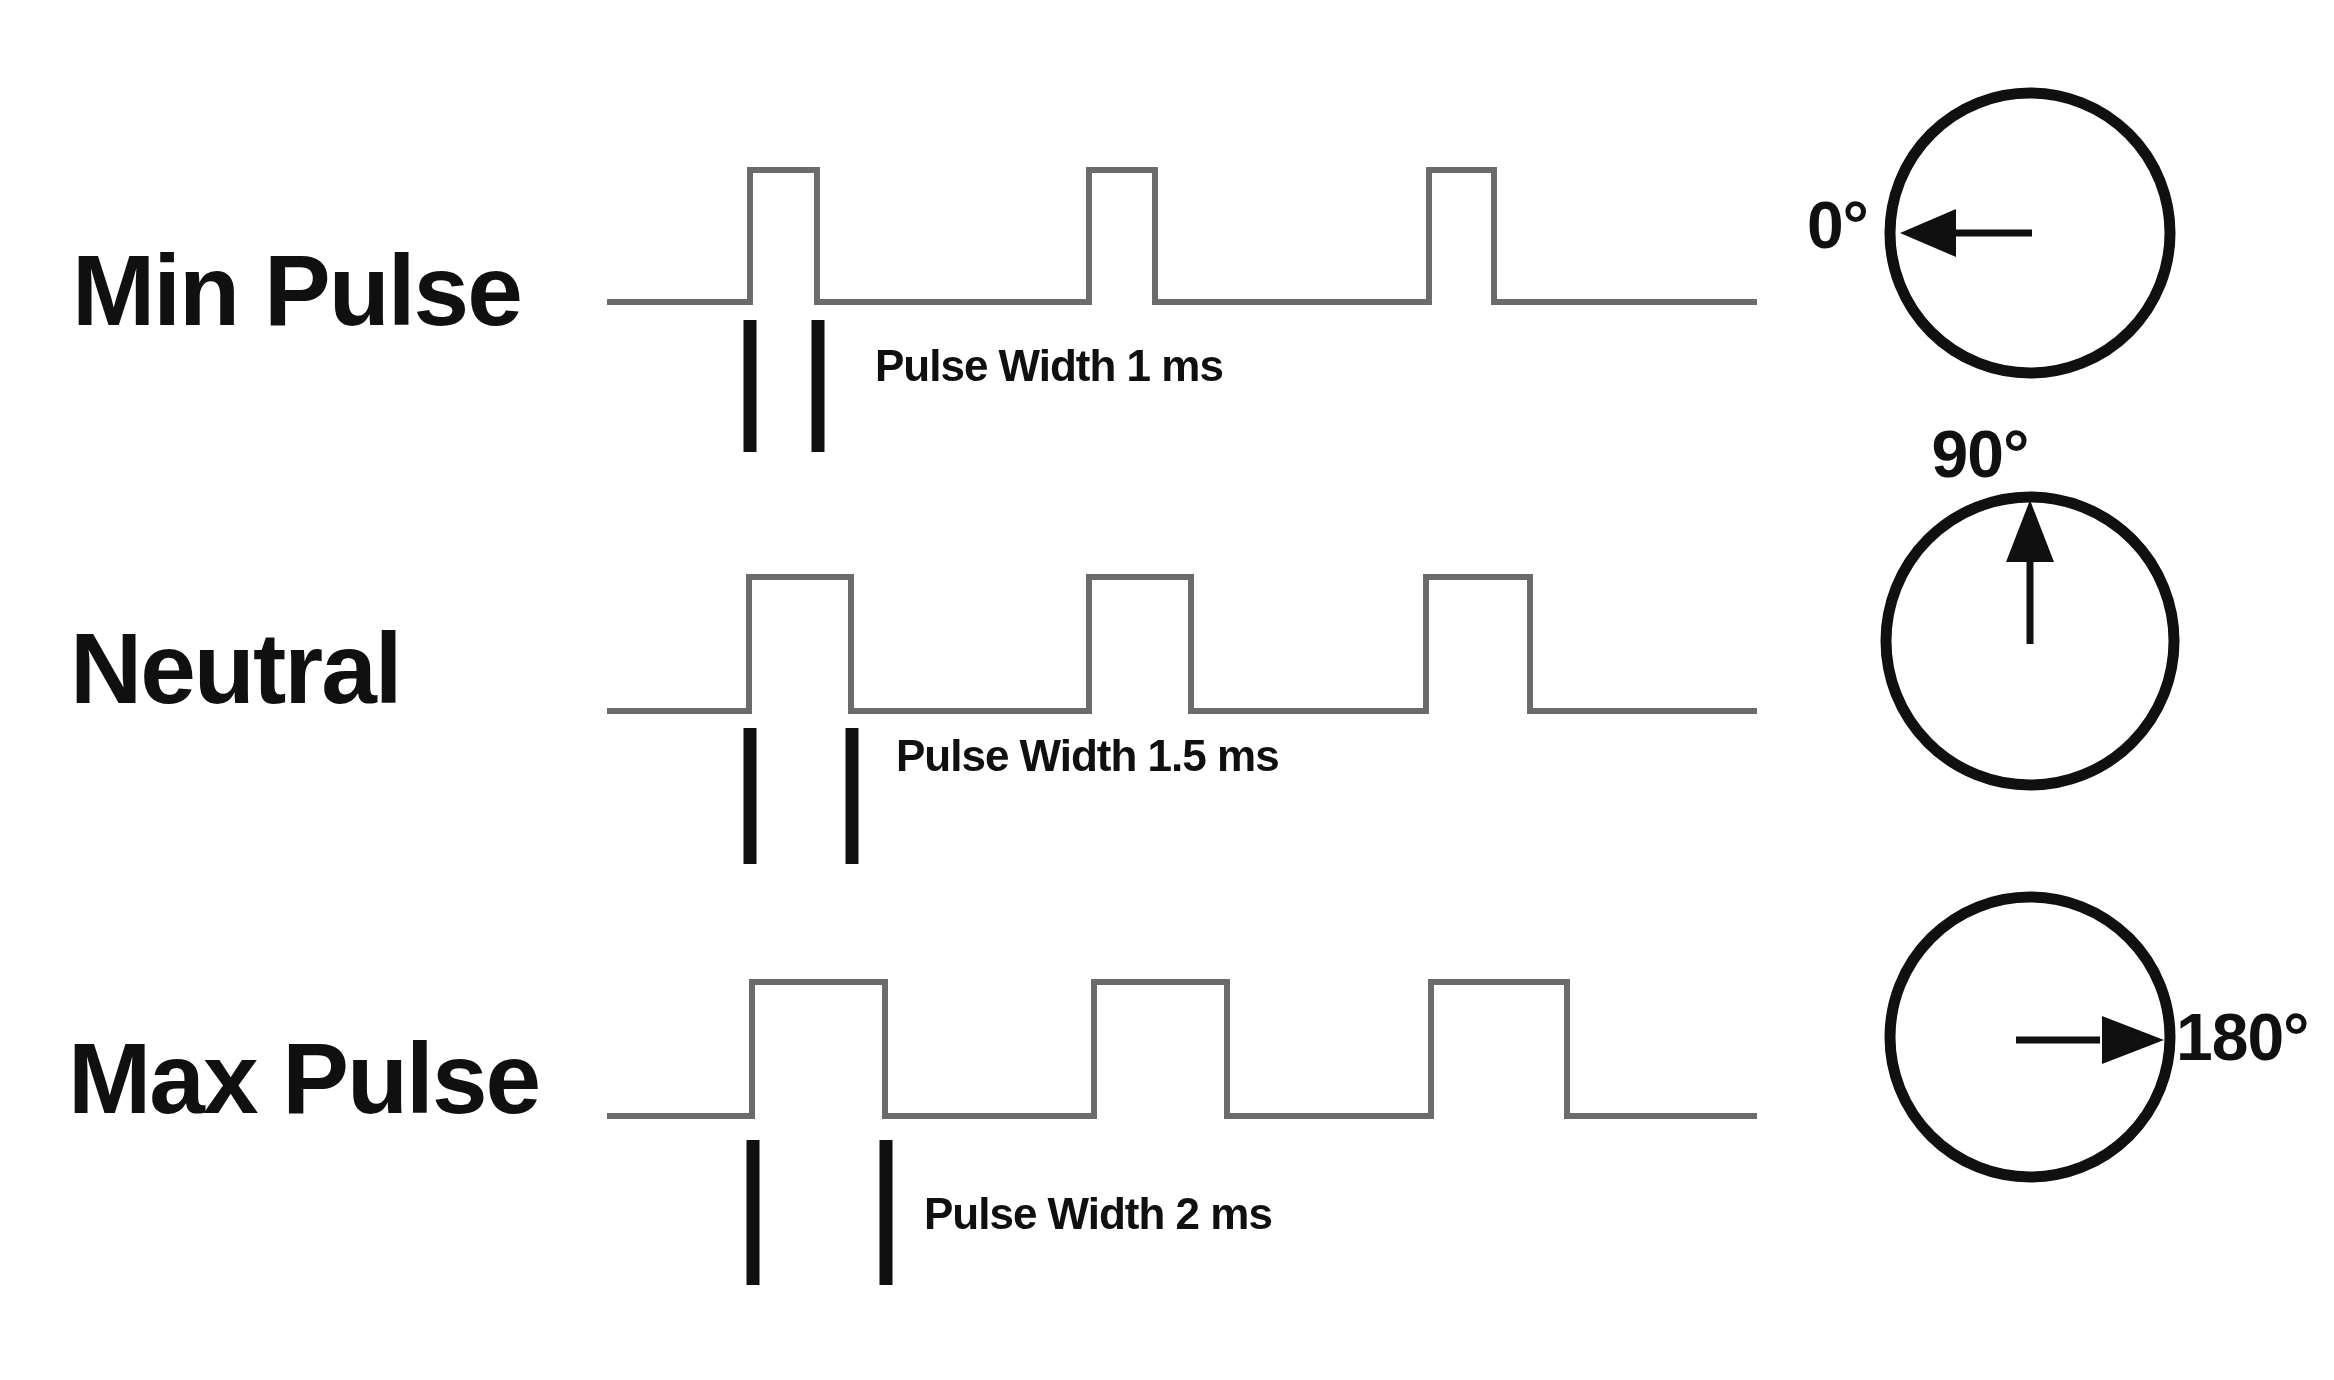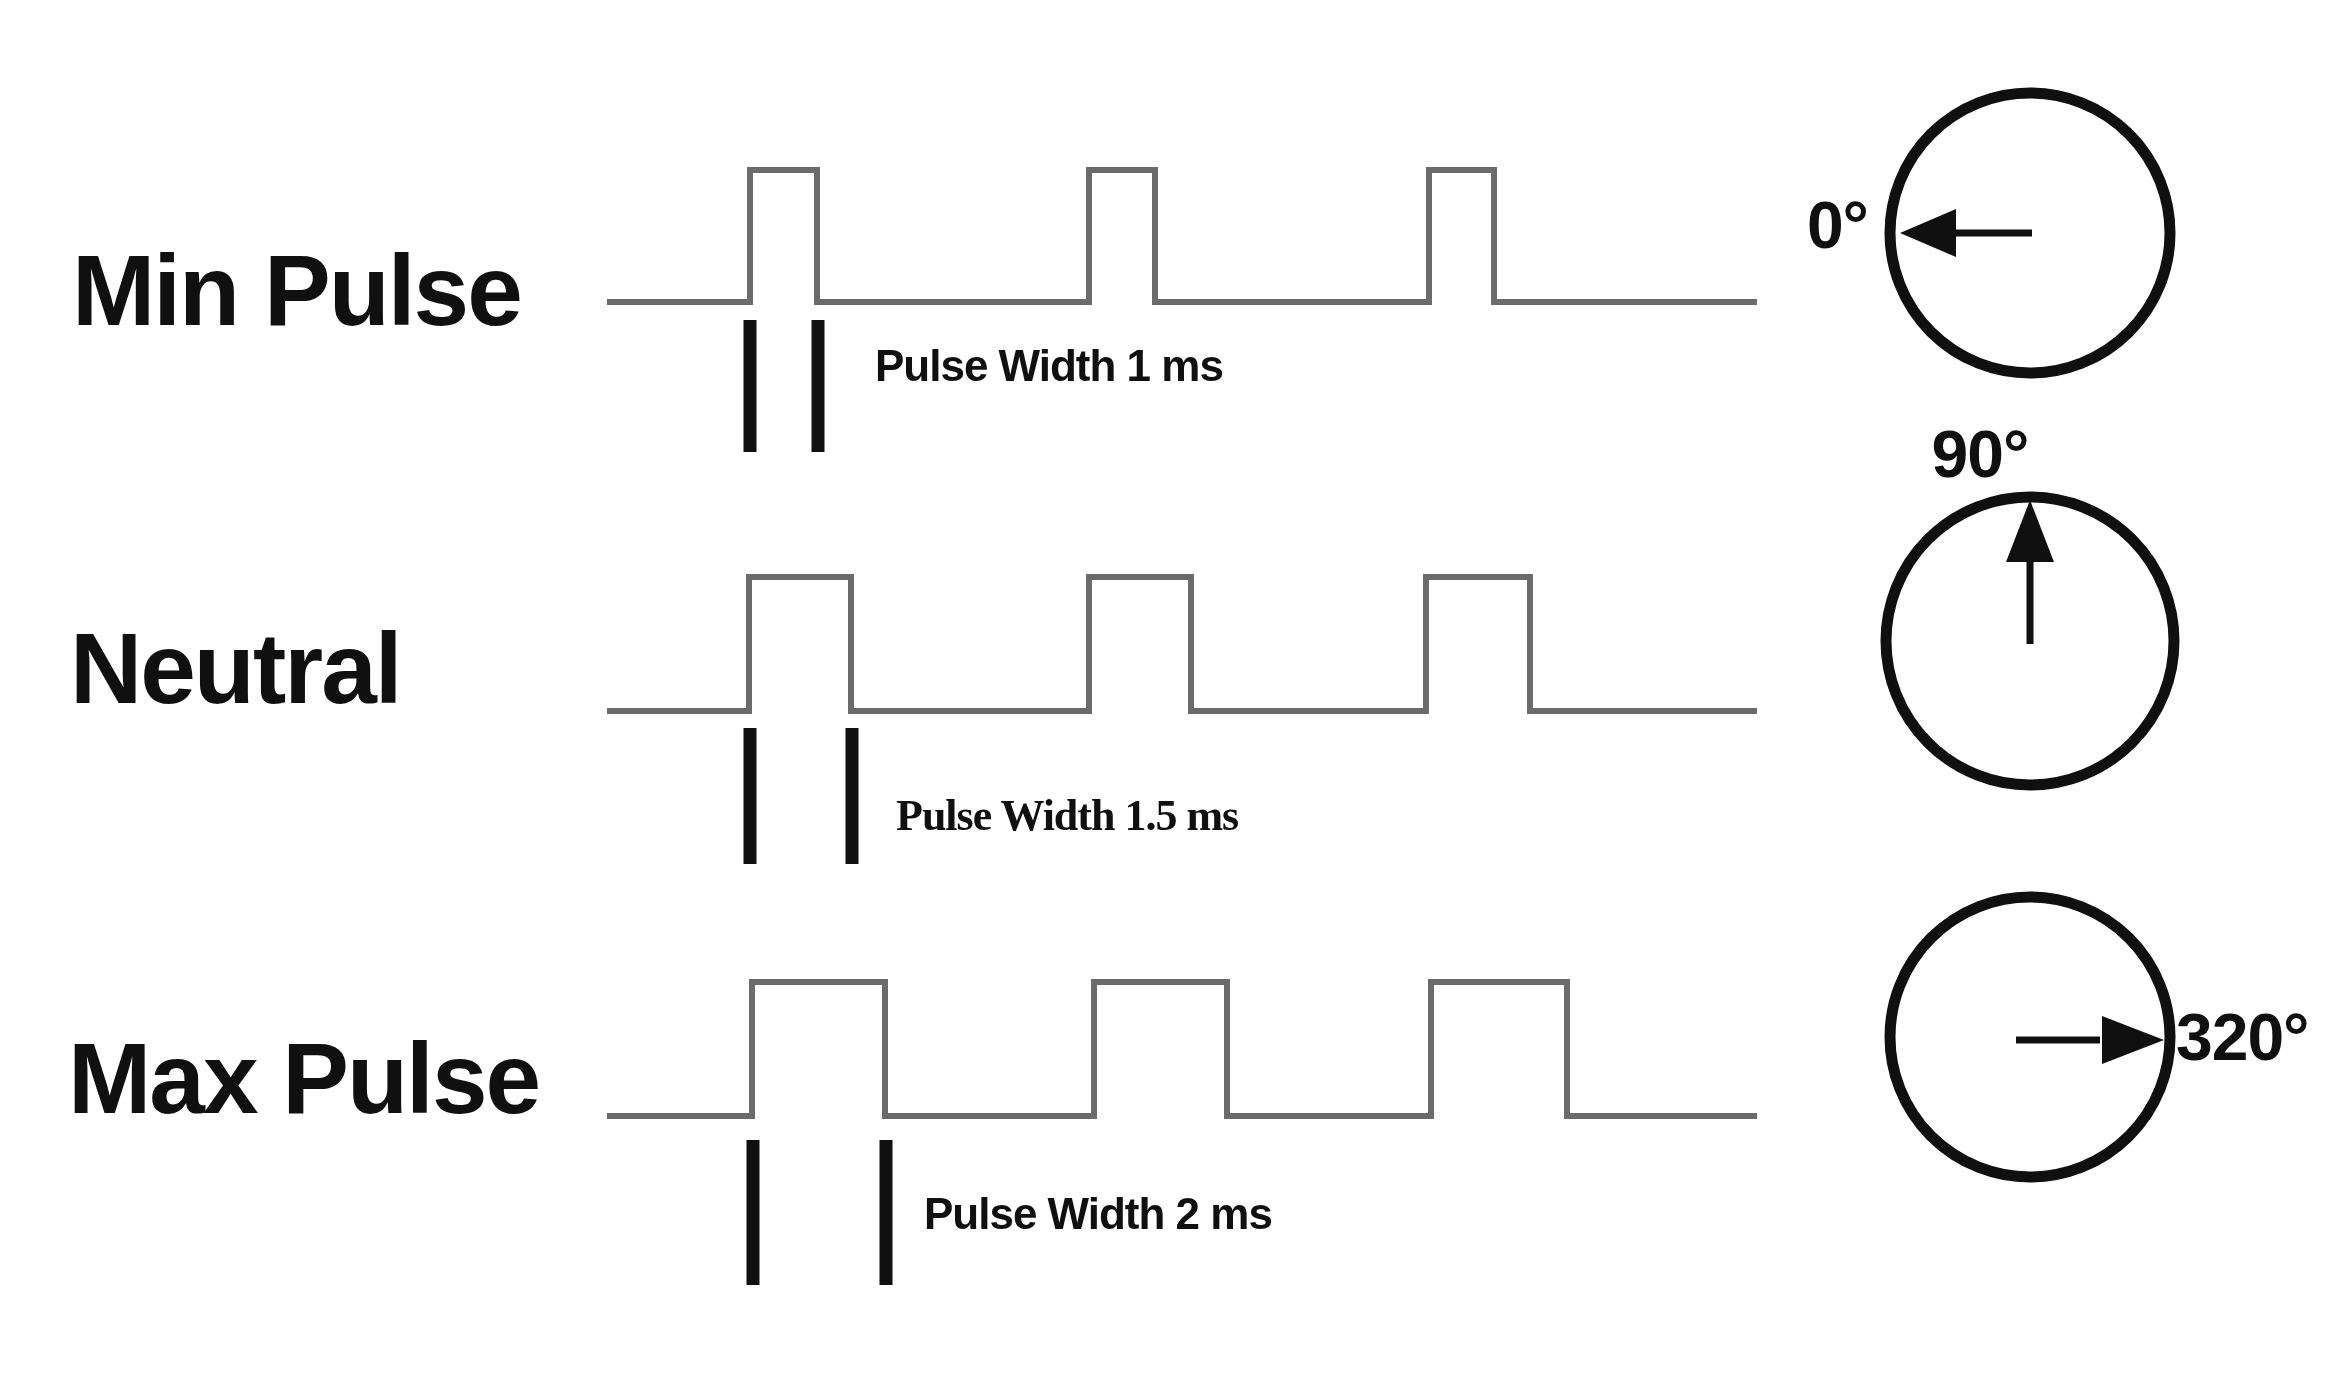--- a/index.html
+++ b/index.html
@@ -46,20 +46,20 @@
       <circle cx="2030" cy="1037" r="140" fill="none" stroke="#101010" stroke-width="11"></circle>
       <line x1="2016" y1="1040" x2="2100" y2="1040" stroke="#101010" stroke-width="7"></line>
       <polygon points="2164,1040 2102,1016 2102,1064" fill="#101010"></polygon>
     </svg>
 
   <div class="txt row-label" style="left:72px;top:240px;">Min Pulse</div>
   <div class="txt row-label" style="left:70px;top:618px;">Neutral</div>
   <div class="txt row-label" style="left:68px;top:1028px;">Max Pulse</div>
 
   <div class="txt pw-label" style="left:875px;top:344px;">Pulse Width 1 ms</div>
-  <div class="txt pw-label" style="left:896px;top:794px;font-family:Liberation Serif, serif;">Pulse Width 1.5 ms</div>
+  <div class="txt pw-label" style="left:896px;top:734px;">Pulse Width 1.5 ms</div>
   <div class="txt pw-label" style="left:924px;top:1192px;">Pulse Width 2 ms</div>
 
   <div class="txt deg-label" style="left:1668px;top:192px;width:200px;text-align:right;">0°</div>
   <div class="txt deg-label" style="left:1880px;top:421px;width:200px;text-align:center;">90°</div>
-  <div class="txt deg-label" style="left:2176px;top:1004px;">320°</div>
+  <div class="txt deg-label" style="left:2176px;top:1004px;">180°</div>
 
 </div>
 
 </body></html>

